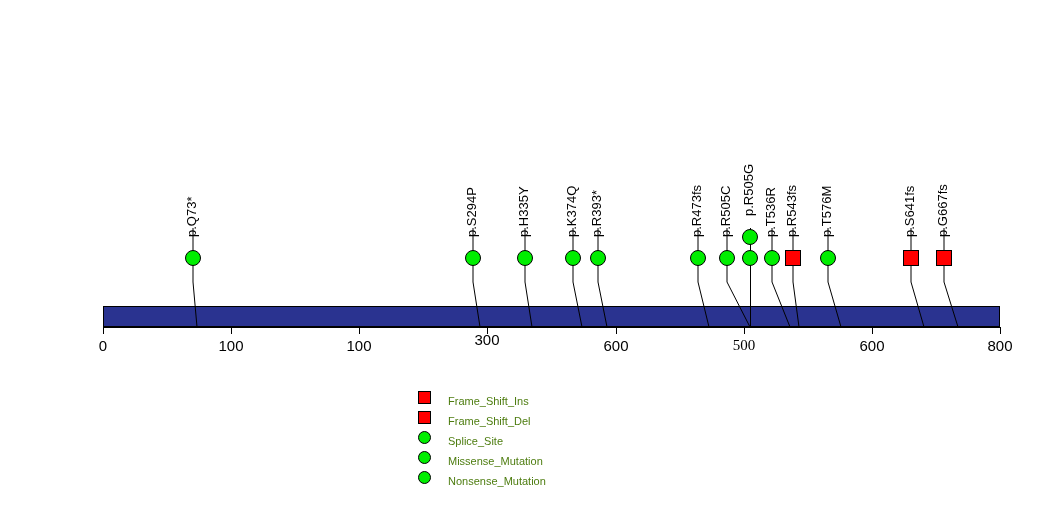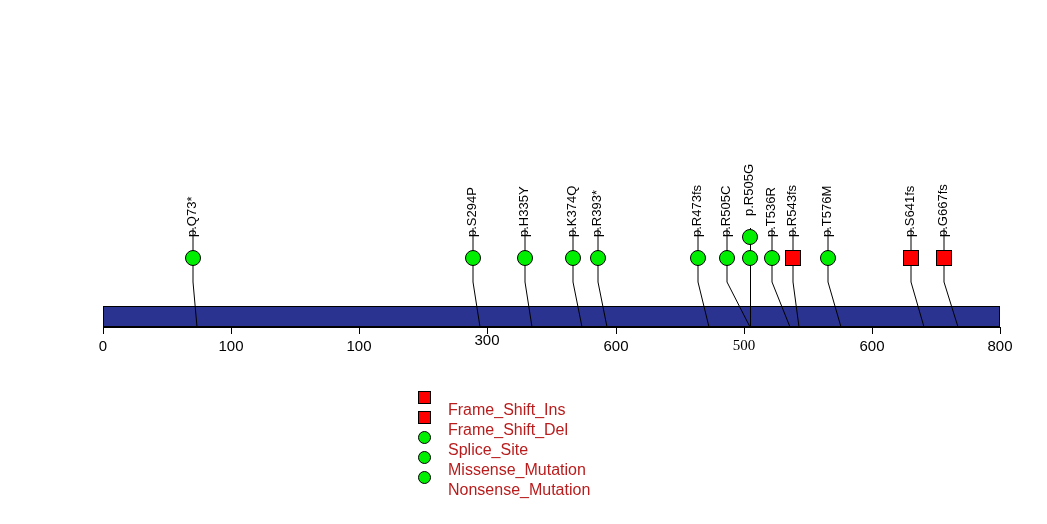--- a/index.html
+++ b/index.html
@@ -88,25 +88,25 @@
     top: 3px;
     width: 13px;
     height: 13px;
     box-sizing: border-box;
     border: 1px solid #000000;
   }
   .legend-swatch.circle { border-radius: 50%; }
   .legend-text {
     position: absolute;
     left: 30px;
-    top: 12px;
-    font-size: 16px;
+    top: 4px;
+    font-size: 11px;
     line-height: 19px;
     white-space: nowrap;
-    color: #b91c1c;
+    color: #4d7c0f;
   }
 </style>
 </head>
 <body>
 
 <div id="plot">
 
   <div class="backbone" id="backbone" style="left: 103px; top: 306px; width: 897px; height: 21px;"></div>
 
   <div id="axis-layer">

